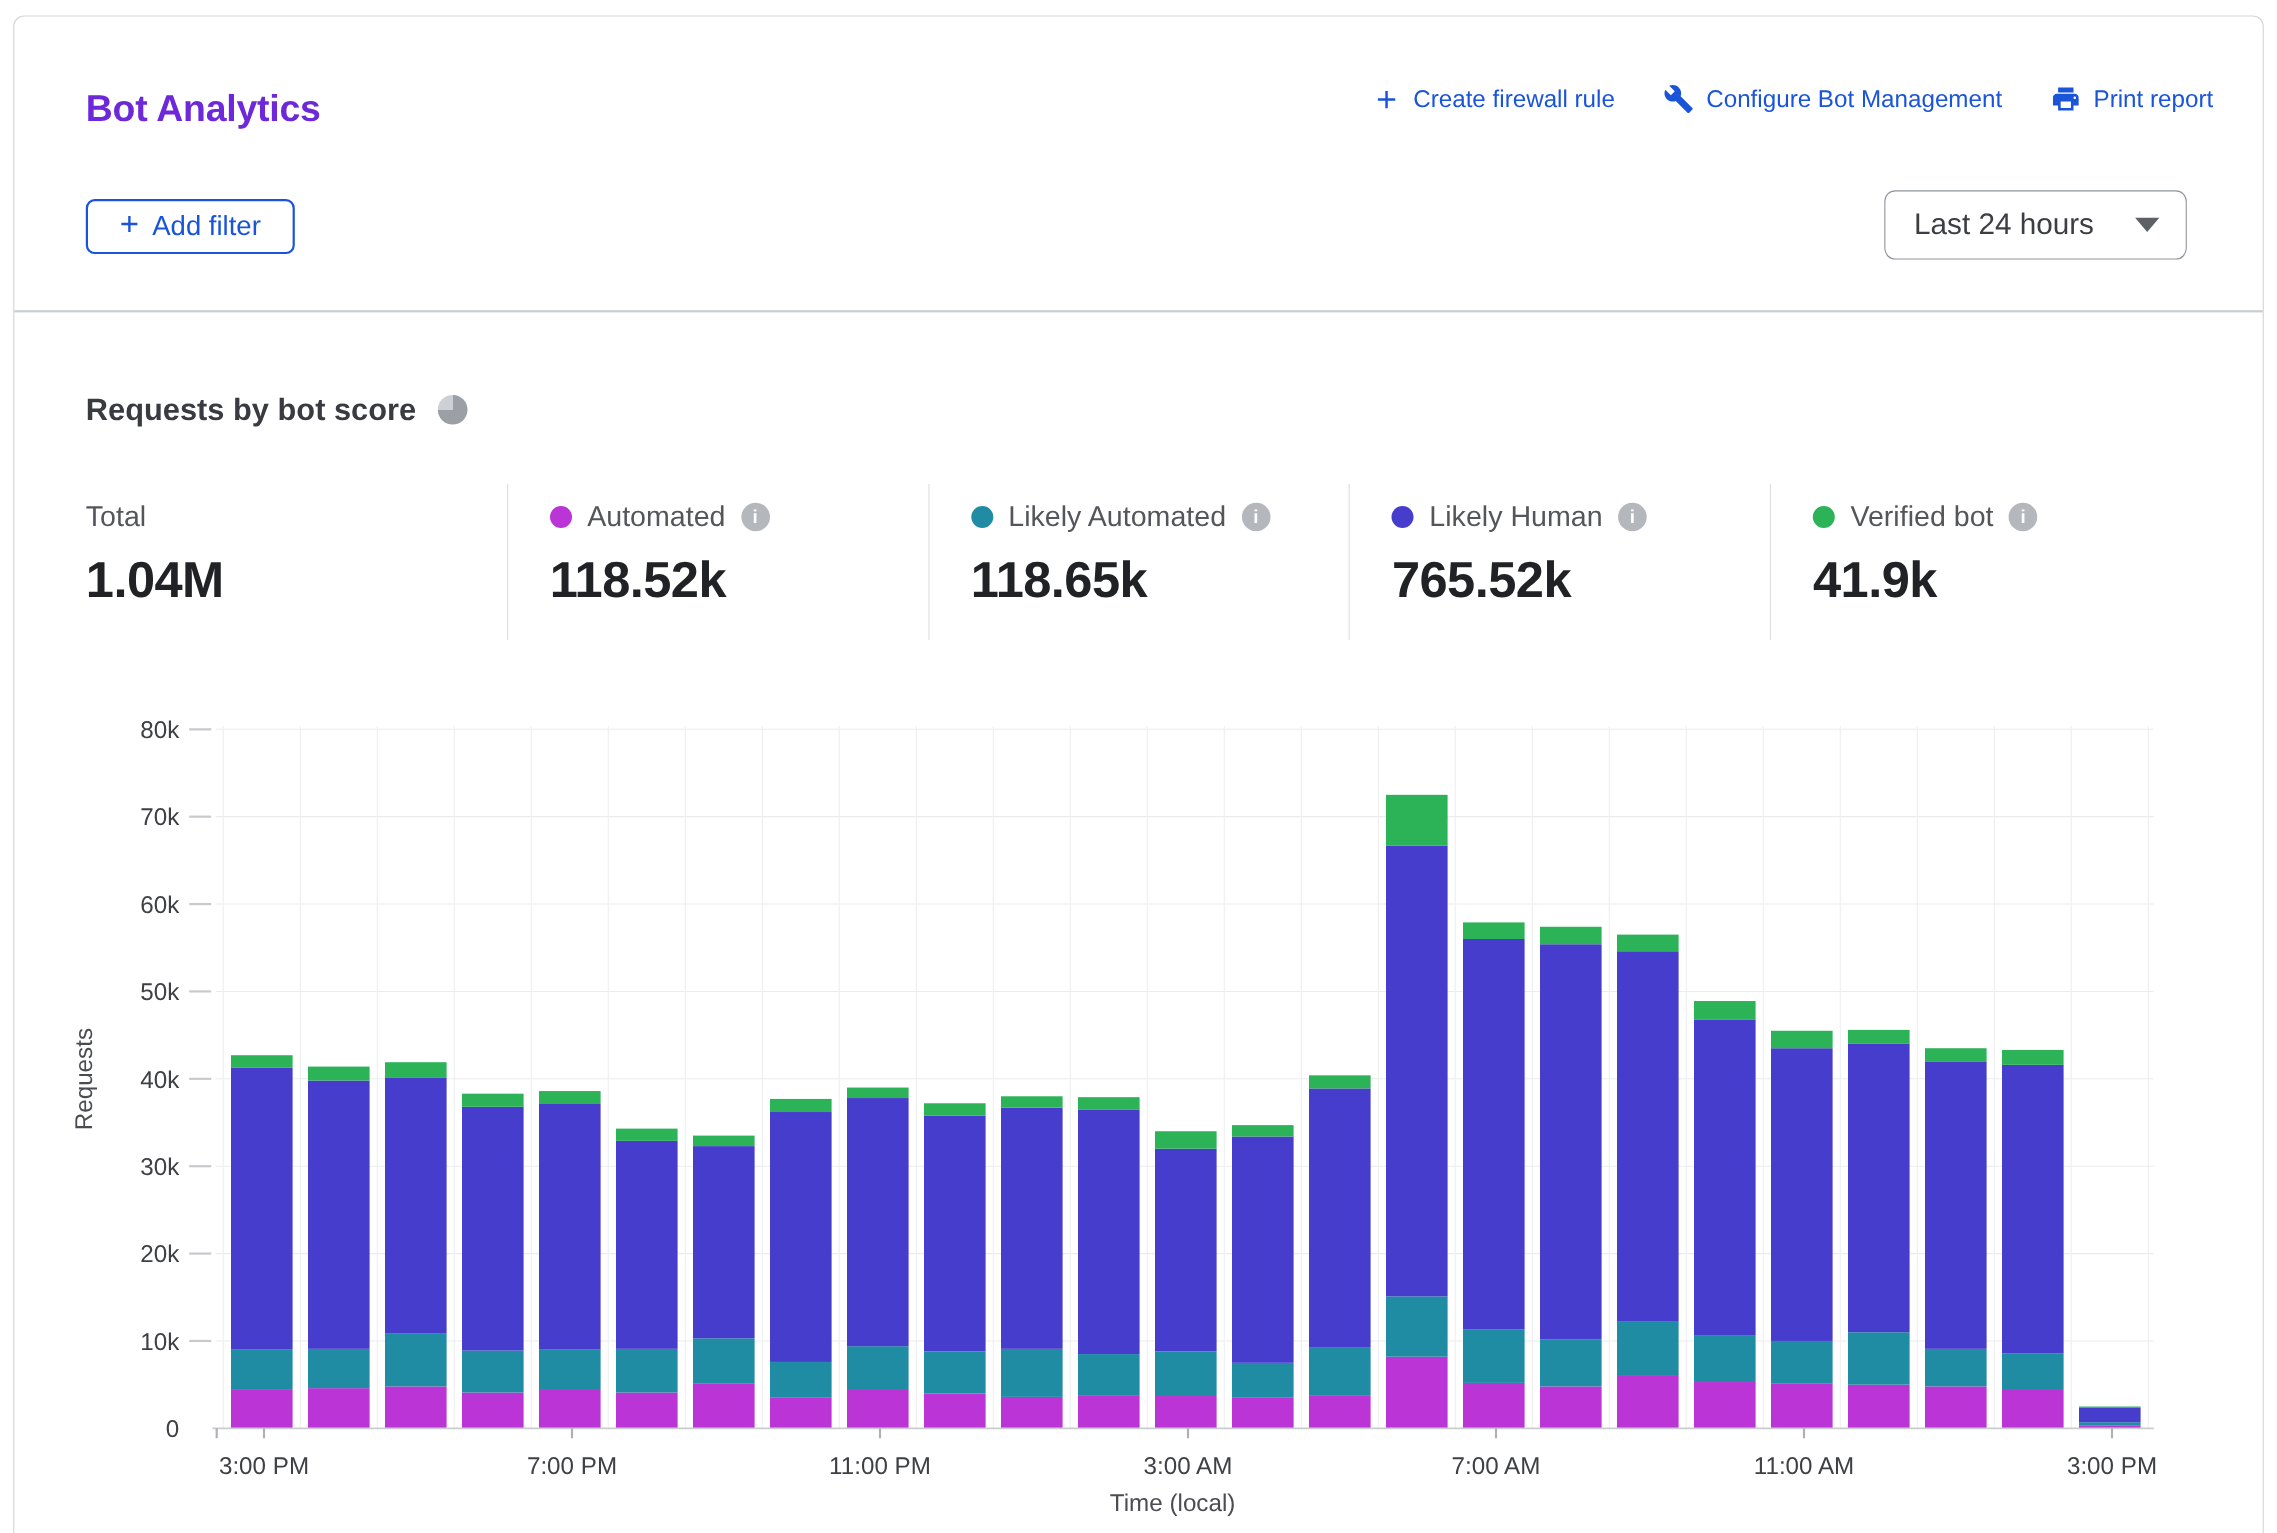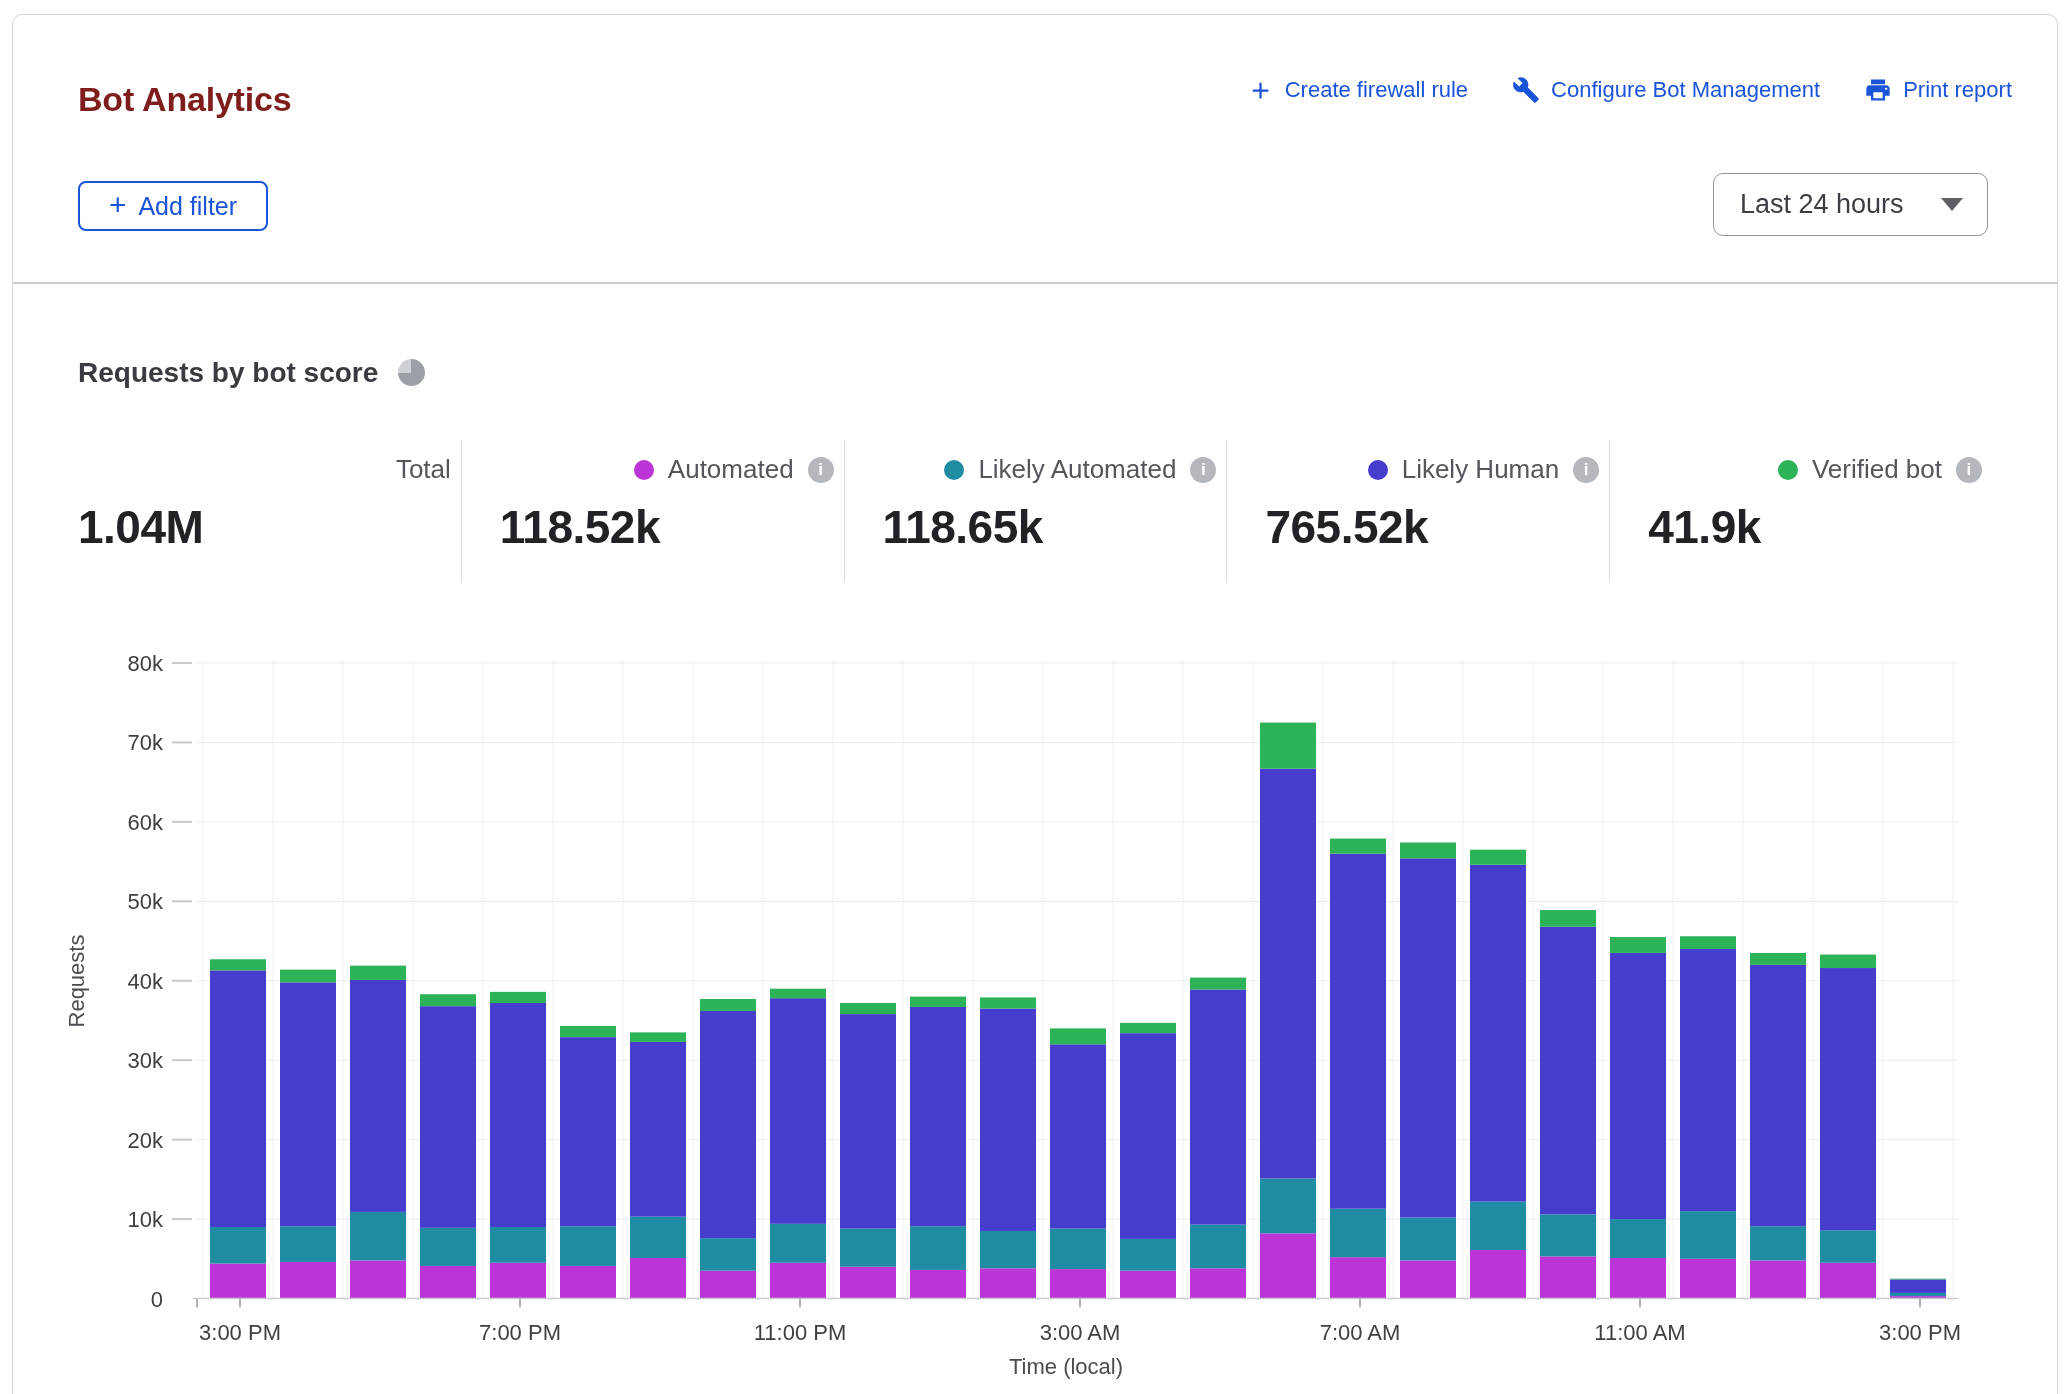--- a/index.html
+++ b/index.html
@@ -6,21 +6,21 @@
   #screen{
     position:relative;width:2070px;height:1394px;overflow:hidden;background:#fff;
     font-family:"Liberation Sans","DejaVu Sans",sans-serif;
     -webkit-font-smoothing:antialiased;
   }
   .card{
     position:absolute;left:12px;top:14px;width:2044px;height:1500px;
     background:#fff;border:1.5px solid #d2d5d9;border-radius:10px;
   }
   .page-title{
-    position:absolute;left:78px;top:80px;font-size:34px;font-weight:700;color:#7f1d1d;letter-spacing:-0.2px;
+    position:absolute;left:78px;top:80px;font-size:34px;font-weight:700;color:#6d28d9;letter-spacing:-0.2px;
   }
   .header-actions{
     position:absolute;top:76px;right:58px;display:flex;align-items:center;gap:44px;
   }
   .hlink{display:flex;align-items:center;gap:11px;color:#1a54d8;font-size:22px;cursor:pointer;text-decoration:none;}
   .hlink svg{display:block;}
   .add-filter-btn{
     position:absolute;left:78px;top:181px;width:190px;height:50px;
     border:2px solid #1a54d8;border-radius:8px;background:#fff;color:#1a54d8;
     display:flex;align-items:center;justify-content:center;gap:12px;font-size:25px;cursor:pointer;
@@ -41,21 +41,21 @@
     width:27px;height:27px;border-radius:50%;
     background:conic-gradient(#9aa0a6 0deg 270deg,#cdd0d4 270deg 360deg);
     position:relative;top:-1px;
   }
   .stats{
     position:absolute;left:78px;top:440px;width:1914px;
     display:grid;grid-template-columns:repeat(5,1fr);
   }
   .stat{padding:14px 10px 0 38px;border-left:1.5px solid #dbdde0;min-height:142px;box-sizing:border-box;}
   .stat:first-child{border-left:none;padding-left:0;}
-  .stat-label-row{display:flex;align-items:center;gap:14px;justify-content:flex-end;}
+  .stat-label-row{display:flex;align-items:center;gap:14px;}
   .stat-dot{width:20px;height:20px;border-radius:50%;flex:0 0 auto;}
   .stat-label{font-size:26px;color:#54565b;}
   .info-icon{
     width:26px;height:26px;border-radius:50%;background:#b4b7bc;color:#fff;
     display:flex;align-items:center;justify-content:center;
     font-size:17px;font-weight:700;font-style:normal;flex:0 0 auto;
   }
   .stat-value{margin-top:15px;font-size:46px;font-weight:700;color:#202226;letter-spacing:-0.5px;}
   svg.chart{position:absolute;left:0;top:600px;}
   svg.chart text{font-family:"Liberation Sans","DejaVu Sans",sans-serif;}

